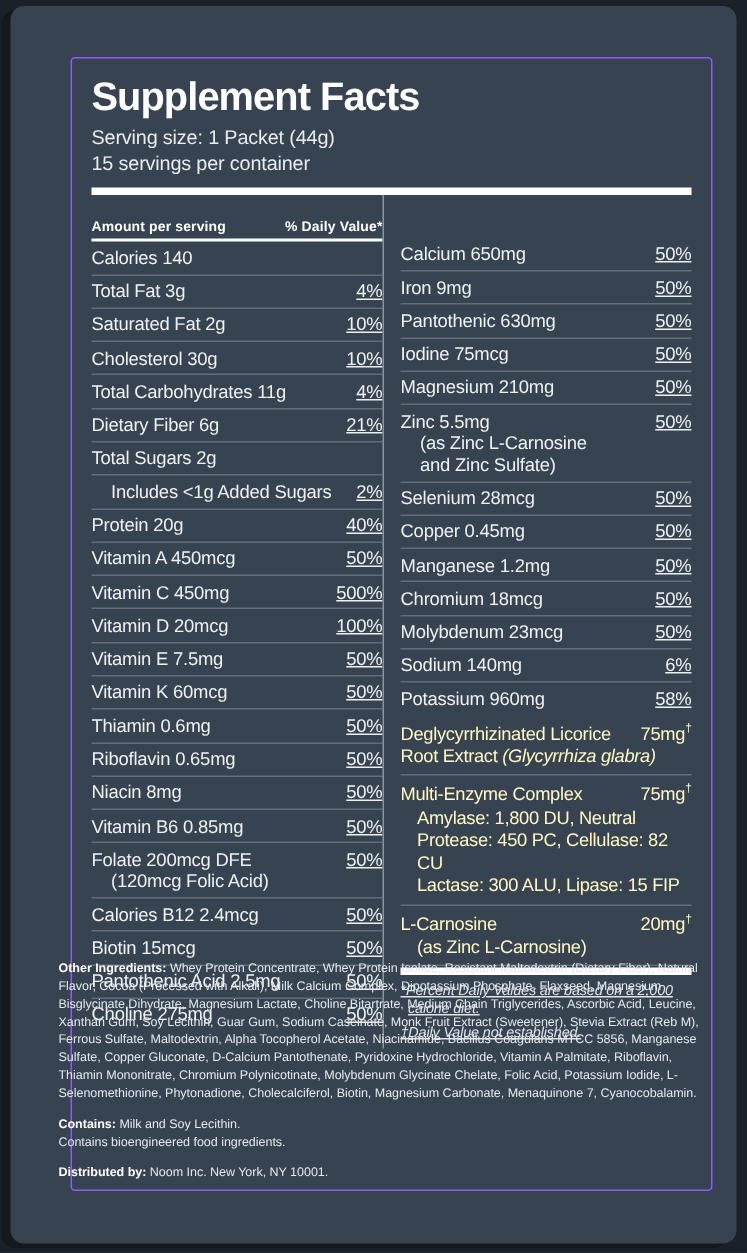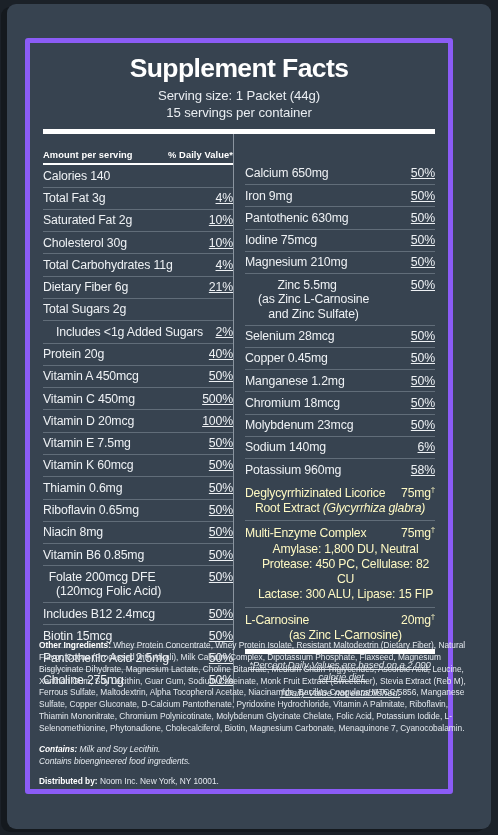--- a/index.html
+++ b/index.html
@@ -24,29 +24,28 @@
     height: 825px;
     background: #374350;
     border-radius: 9px;
     box-shadow: -6px 3px 0 #14191e;
     overflow: hidden;
   }
 
   
   #panel {
     position: absolute;
-    left: 18px;
+    left: 40px;
     top: 34px;
     width: 428px;
     height: 756px;
-    border: 5px solid #8b5cf6;
+    border: 1px solid #8b5cf6;
     border-radius: 3px;
     box-sizing: border-box;
     padding: 12px 13px 0 13px;
-    text-align: center;
   }
 
   
   .sf-title {
     font-size: 26.5px;
     font-weight: bold;
     color: #ffffff;
     letter-spacing: -0.6px;
     line-height: 1.04;
     margin: 0 0 4px 0;
@@ -149,21 +148,21 @@
     left: 32px;
     top: 636px;
     width: 434px;
     font-size: 8.35px;
     color: #e4e9ee;
     line-height: 1.42;
     letter-spacing: -0.02px;
   }
   #bottom b { color: #ffffff; }
   #bottom .para { margin: 0; text-align: left; }
-  #bottom .gap { margin-top: 9px; font-style: italic; }
+  #bottom .gap { margin-top: 9px; }
   #bottom .gap2 { margin-top: 9px; }
 </style>
 </head>
 <body>
 
 <div id="packet">
   <div id="panel">
 
     <div class="sf-title">Supplement Facts</div>
     <div class="serving">Serving size: 1 Packet (44g)</div>
@@ -250,21 +249,21 @@
             </div>
             <div class="row">
               <span class="nm">Vitamin B6 0.85mg</span>
               <span class="dv">50%</span>
             </div>
             <div class="row">
               <span class="nm">Folate 200mcg DFE<span class="sub">(120mcg Folic Acid)</span></span>
               <span class="dv">50%</span>
             </div>
             <div class="row">
-              <span class="nm">Includes B12 2.4mcg</span>
+              <span class="nm">Calories B12 2.4mcg</span>
               <span class="dv">50%</span>
             </div>
             <div class="row">
               <span class="nm">Biotin 15mcg</span>
               <span class="dv">50%</span>
             </div>
             <div class="row">
               <span class="nm">Pantothenic Acid 2.5mg</span>
               <span class="dv">50%</span>
             </div>

